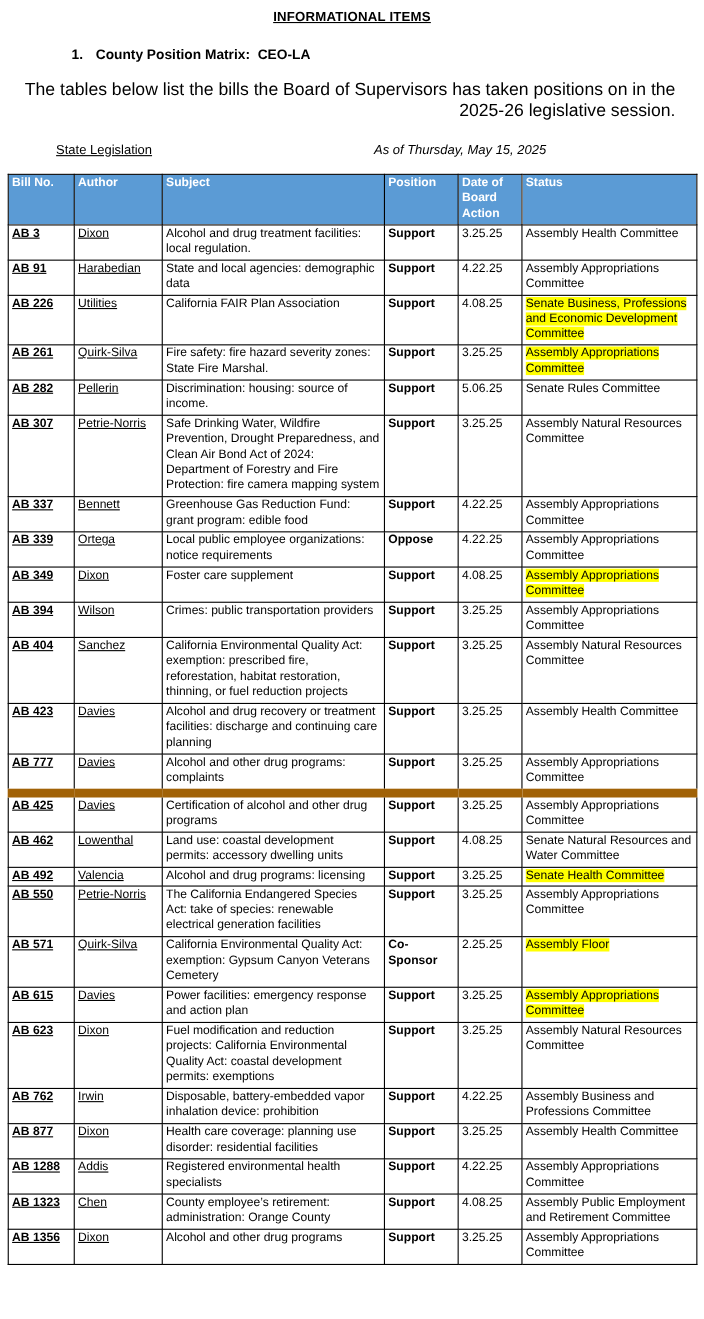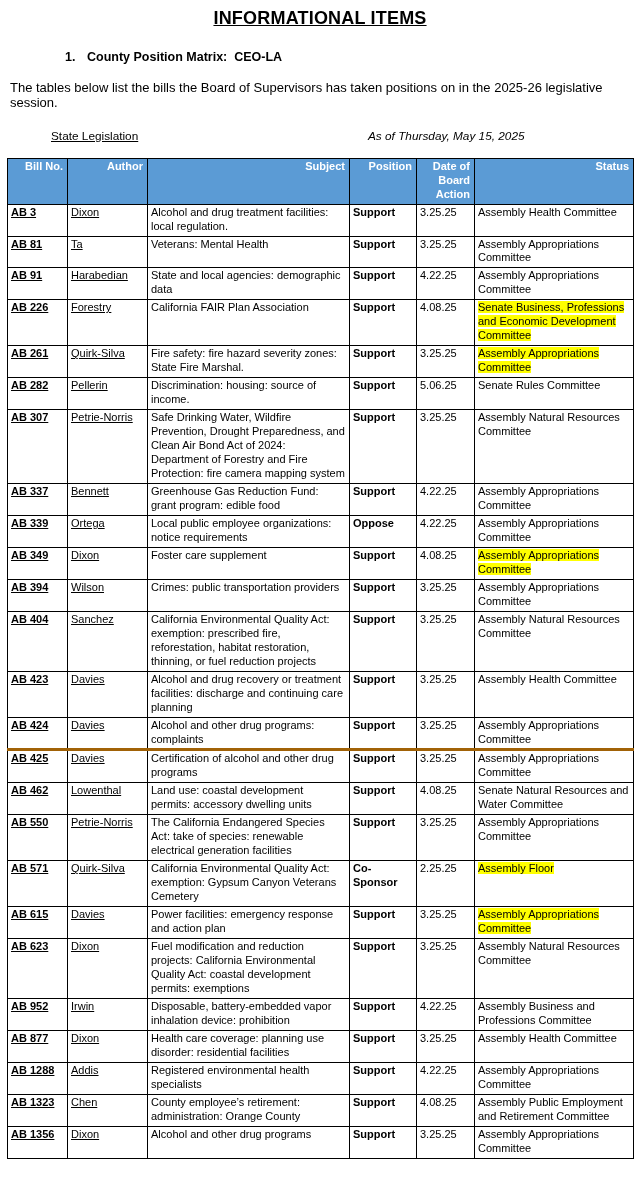--- a/index.html
+++ b/index.html
@@ -5,54 +5,55 @@
   * { margin:0; padding:0; box-sizing:border-box; }
   html,body { background:#ffffff; }
   body {
     width:640px; height:1199px;
     font-family:"Liberation Sans", sans-serif;
     color:#000; overflow:hidden;
   }
   .doc { padding:8px 7px 0 7px; position:relative; }
 
   .title {
-    text-align:center; font-weight:bold; font-size:18px;
+    text-align:center; font-weight:bold; font-size:12px;
     text-decoration:underline; letter-spacing:0.2px;
   }
   .heading {
     margin:21px 0 0 58px; font-weight:bold; font-size:12.5px;
     display:flex; white-space:pre;
   }
   .heading .num { width:22px; }
   .intro {
-    margin:16px 0 0 3px; font-size:13px; line-height:1.18;
+    margin:16px 0 0 3px; font-size:16px; line-height:1.18;
     max-width:604px;
+    text-align:right;
   }
   .sectionrow { position:relative; margin-top:18px; font-size:11.8px; height:15px; }
   .section-label { margin-left:44px; text-decoration:underline; }
-  .asof { position:absolute; left:361px; top:0; font-style:italic; }
+  .asof { position:absolute; left:333px; top:0; font-style:italic; }
 
   table.bills {
     margin-top:14px; width:626px;
     border-collapse:collapse; table-layout:fixed;
     font-size:11px; line-height:1.27;
   }
   table.bills th, table.bills td {
     border:1px solid #000; vertical-align:top;
     padding:1px 4px 2px 3px; overflow:hidden;
   }
   table.bills thead th {
     background:var(--header-bg,#5b9bd5); color:#fff;
-    text-align:right; font-weight:bold; height:41px;
+    text-align:left; font-weight:bold; height:41px;
   }
   td .bill { font-weight:bold; text-decoration:underline; }
   td .author { text-decoration:underline;margin-top:12px; }
   td.pos { font-weight:bold; }
   td .hl { background:var(--hl,#ffff00); }
-  tr.section-break td { border-top:3px solid #a16207; }
+  tr.section-break td { border-top:8px solid #a16207; }
 </style>
 </head>
 <body>
 
 <div class="doc">
 
   <div class="title">INFORMATIONAL ITEMS</div>
 
   <div class="heading">
     <span class="num">1.</span>
@@ -88,38 +89,30 @@
     <tbody>
         <tr>
           <td><span class="bill">AB 3</span></td>
           <td><span class="author">Dixon</span></td>
           <td>Alcohol and drug treatment facilities: local regulation.</td>
           <td class="pos">Support</td>
           <td>3.25.25</td>
           <td><span>Assembly Health Committee</span></td>
         </tr>
         <tr>
-          <td><span class="bill">AB 81</span></td>
-          <td><span class="author">Ta</span></td>
-          <td>Veterans: Mental Health</td>
-          <td class="pos">Support</td>
-          <td>3.25.25</td>
-          <td><span>Assembly Appropriations Committee</span></td>
-        </tr>
-        <tr>
           <td><span class="bill">AB 91</span></td>
           <td><span class="author">Harabedian</span></td>
           <td>State and local agencies: demographic data</td>
           <td class="pos">Support</td>
           <td>4.22.25</td>
           <td><span>Assembly Appropriations Committee</span></td>
         </tr>
         <tr>
           <td><span class="bill">AB 226</span></td>
-          <td><span class="author">Forestry</span></td>
+          <td><span class="author">Utilities</span></td>
           <td>California FAIR Plan Association</td>
           <td class="pos">Support</td>
           <td>4.08.25</td>
           <td><span class="hl">Senate Business, Professions and Economic Development Committee</span></td>
         </tr>
         <tr>
           <td><span class="bill">AB 261</span></td>
           <td><span class="author">Quirk-Silva</span></td>
           <td>Fire safety: fire hazard severity zones: State Fire Marshal.</td>
           <td class="pos">Support</td>
@@ -184,21 +177,21 @@
         </tr>
         <tr>
           <td><span class="bill">AB 423</span></td>
           <td><span class="author">Davies</span></td>
           <td>Alcohol and drug recovery or treatment facilities: discharge and continuing care planning</td>
           <td class="pos">Support</td>
           <td>3.25.25</td>
           <td><span>Assembly Health Committee</span></td>
         </tr>
         <tr>
-          <td><span class="bill">AB 424</span></td>
+          <td><span class="bill">AB 777</span></td>
           <td><span class="author">Davies</span></td>
           <td>Alcohol and other drug programs: complaints</td>
           <td class="pos">Support</td>
           <td>3.25.25</td>
           <td><span>Assembly Appropriations Committee</span></td>
         </tr>
         <tr class="section-break">
           <td><span class="bill">AB 425</span></td>
           <td><span class="author">Davies</span></td>
           <td>Certification of alcohol and other drug programs</td>
@@ -206,20 +199,28 @@
           <td>3.25.25</td>
           <td><span>Assembly Appropriations Committee</span></td>
         </tr>
         <tr>
           <td><span class="bill">AB 462</span></td>
           <td><span class="author">Lowenthal</span></td>
           <td>Land use: coastal development permits: accessory dwelling units</td>
           <td class="pos">Support</td>
           <td>4.08.25</td>
           <td><span>Senate Natural Resources and Water Committee</span></td>
+        </tr>
+        <tr>
+          <td><span class="bill">AB 492</span></td>
+          <td><span class="author">Valencia</span></td>
+          <td>Alcohol and drug programs: licensing</td>
+          <td class="pos">Support</td>
+          <td>3.25.25</td>
+          <td><span class="hl">Senate Health Committee</span></td>
         </tr>
         <tr>
           <td><span class="bill">AB 550</span></td>
           <td><span class="author">Petrie-Norris</span></td>
           <td>The California Endangered Species Act: take of species: renewable electrical generation facilities</td>
           <td class="pos">Support</td>
           <td>3.25.25</td>
           <td><span>Assembly Appropriations Committee</span></td>
         </tr>
         <tr>
@@ -240,21 +241,21 @@
         </tr>
         <tr>
           <td><span class="bill">AB 623</span></td>
           <td><span class="author">Dixon</span></td>
           <td>Fuel modification and reduction projects: California Environmental Quality Act: coastal development permits: exemptions</td>
           <td class="pos">Support</td>
           <td>3.25.25</td>
           <td><span>Assembly Natural Resources Committee</span></td>
         </tr>
         <tr>
-          <td><span class="bill">AB 952</span></td>
+          <td><span class="bill">AB 762</span></td>
           <td><span class="author">Irwin</span></td>
           <td>Disposable, battery-embedded vapor inhalation device: prohibition</td>
           <td class="pos">Support</td>
           <td>4.22.25</td>
           <td><span>Assembly Business and Professions Committee</span></td>
         </tr>
         <tr>
           <td><span class="bill">AB 877</span></td>
           <td><span class="author">Dixon</span></td>
           <td>Health care coverage: planning use disorder: residential facilities</td>

